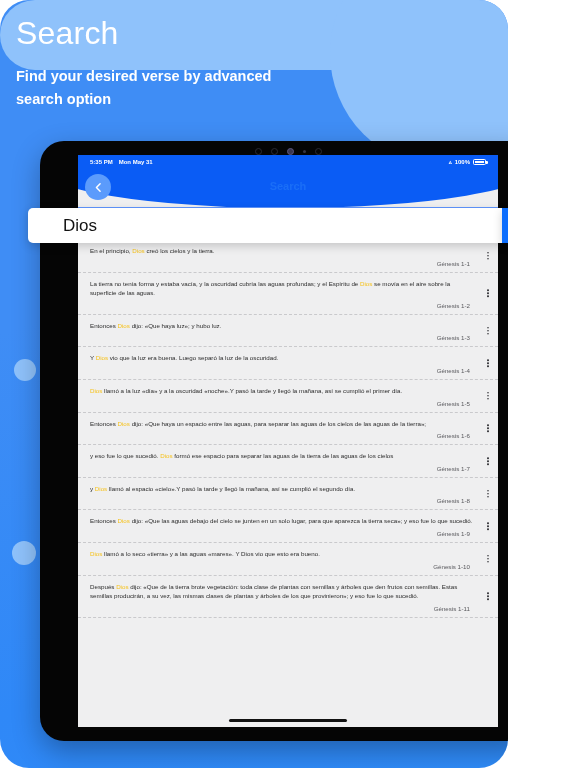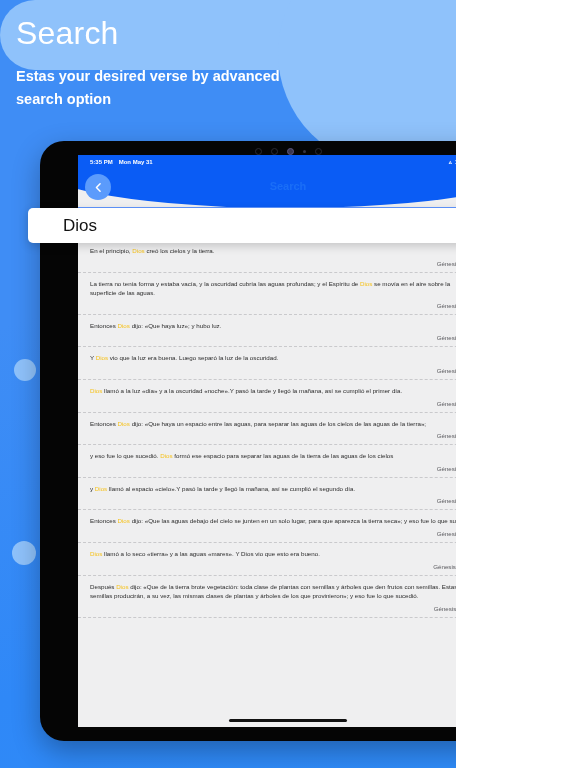--- a/index.html
+++ b/index.html
@@ -4,23 +4,24 @@
 <title>Search — App Store Screenshot</title>
 <style>
   * { box-sizing: border-box; margin: 0; padding: 0; }
   html, body {
     width: 576px; height: 768px;
     overflow: hidden;
     font-family: "Liberation Sans", sans-serif;
   }
   #stage {
     position: relative;
-    width: 456px; height: 768px;
+    width: 508px; height: 768px;
     background: linear-gradient(160deg, #3f8df5 0%, #3f8df5 35%, #2f88f7 75%, #2f8bf8 100%);
     overflow: hidden;
+    border-radius: 29px;
   }
 
   
   .deco { position: absolute; background: #8fc2fb; }
   .deco-circle-tr {
     width: 230px; height: 230px; border-radius: 50%;
     right: -52px; top: -62px;
   }
   .deco-dot-1 { width: 22px; height: 22px; border-radius: 50%; left: 14px; top: 359px; }
   .deco-dot-2 { width: 24px; height: 24px; border-radius: 50%; left: 12px; top: 541px; }
@@ -221,21 +222,21 @@
 
   <div class="deco deco-circle-tr"></div>
   <div class="deco deco-dot-1"></div>
   <div class="deco deco-dot-2"></div>
   <div class="deco deco-triangle-r"></div>
   <div class="deco deco-square-r"></div>
   <div class="deco-bottom-pill"></div>
 
   <div class="headline">
     <h1>Search</h1>
-    <p>Estas your desired verse by advanced search option</p>
+    <p>Find your desired verse by advanced search option</p>
   </div>
 
   <div id="device">
 
     <div class="sensors">
       <div class="sensor-ring"></div>
       <div class="sensor-ring"></div>
       <div class="sensor-cam"></div>
       <div class="sensor-dot"></div>
       <div class="sensor-ring"></div>

